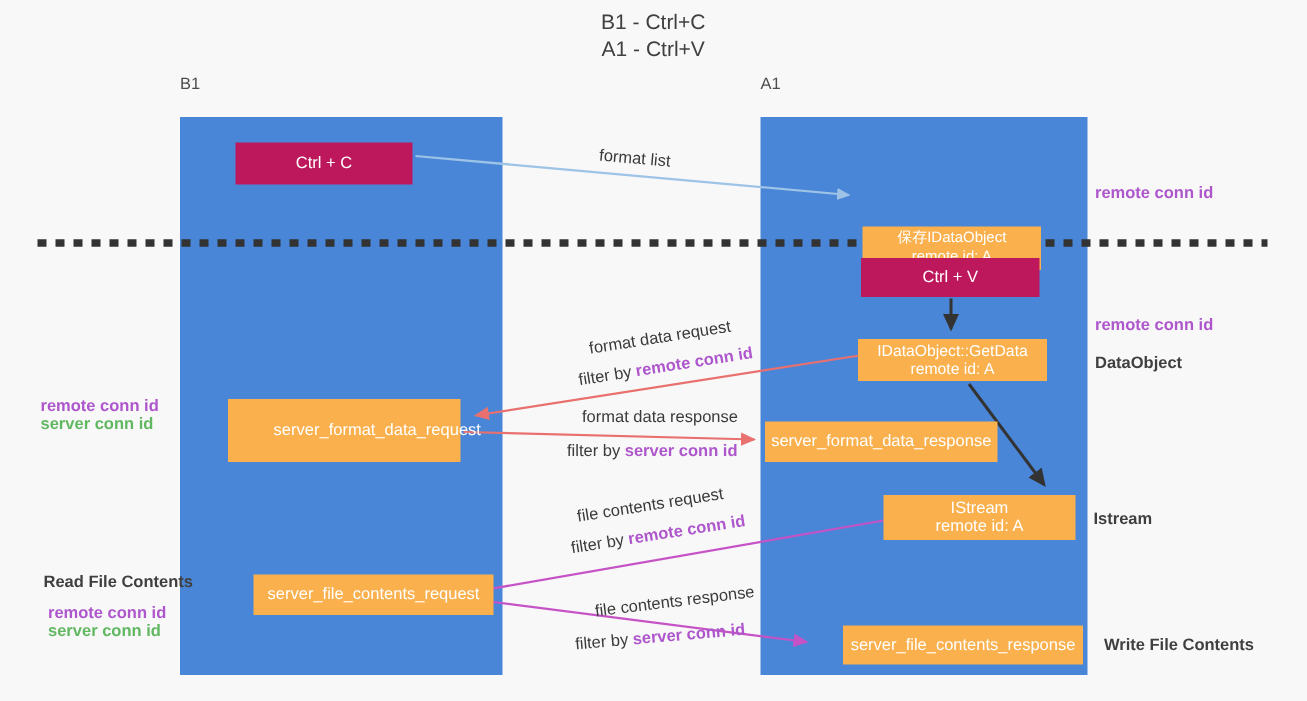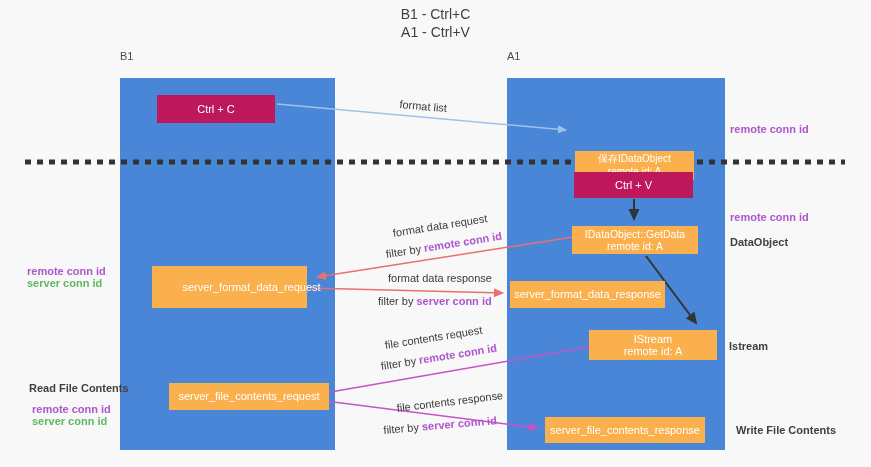--- a/index.html
+++ b/index.html
@@ -122,21 +122,21 @@
     <span>
       <span style="display:block;">IStream</span>
       <span style="display:block;">remote id: A</span>
     </span>
   </div>
 
   <div class="abs node orange" style="left:150px;top:383px;width:160px;height:27px;margin-left:19px;">
     <span>server_file_contents_request</span>
   </div>
 
-  <div class="abs node orange" style="left:545px;top:417px;width:160px;height:26px;">
+  <div class="abs node orange" style="left:562px;top:417px;width:160px;height:26px;">
     <span>server_file_contents_response</span>
   </div>
 
   <div class="abs albl" style="left:400px;top:98px;transform:rotate(5deg);">format list</div>
 
   <div class="abs albl" style="left:392px;top:227px;transform:rotate(-9deg);">format data request</div>
   <div class="abs albl" style="left:385px;top:248px;transform:rotate(-9deg);">
     <span>filter by</span><span class="pc">remote conn id</span>
   </div>
 

